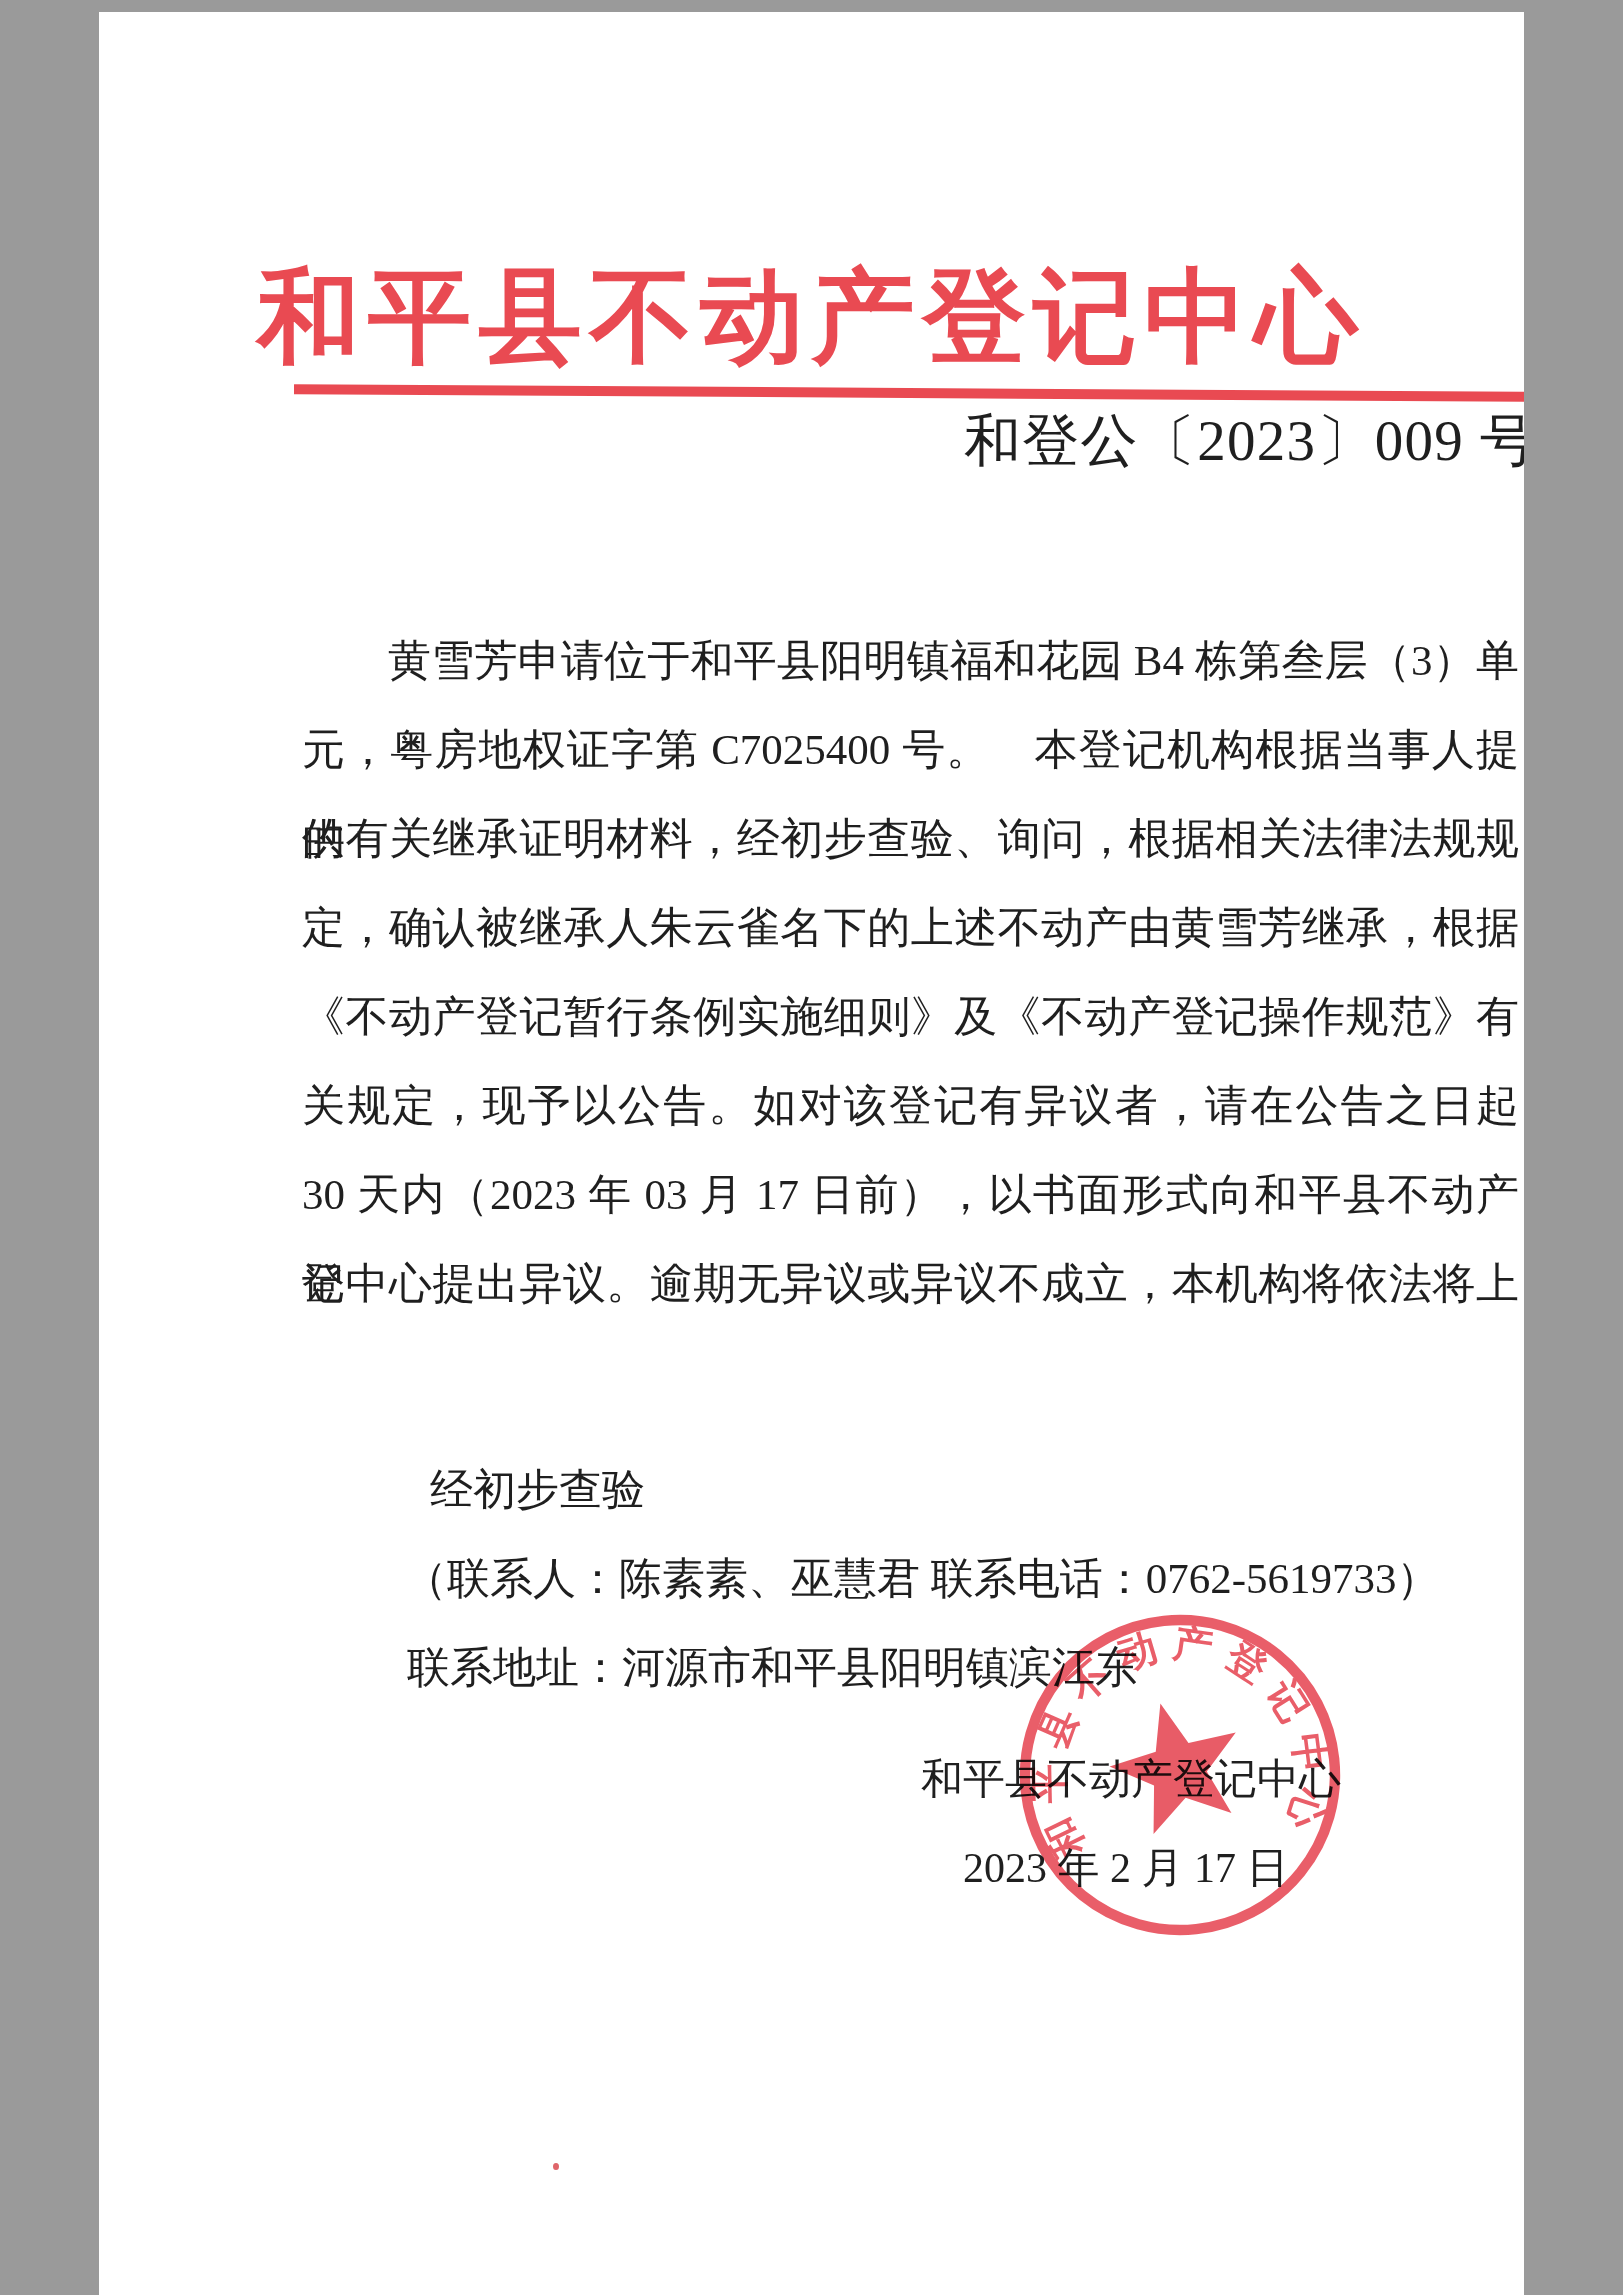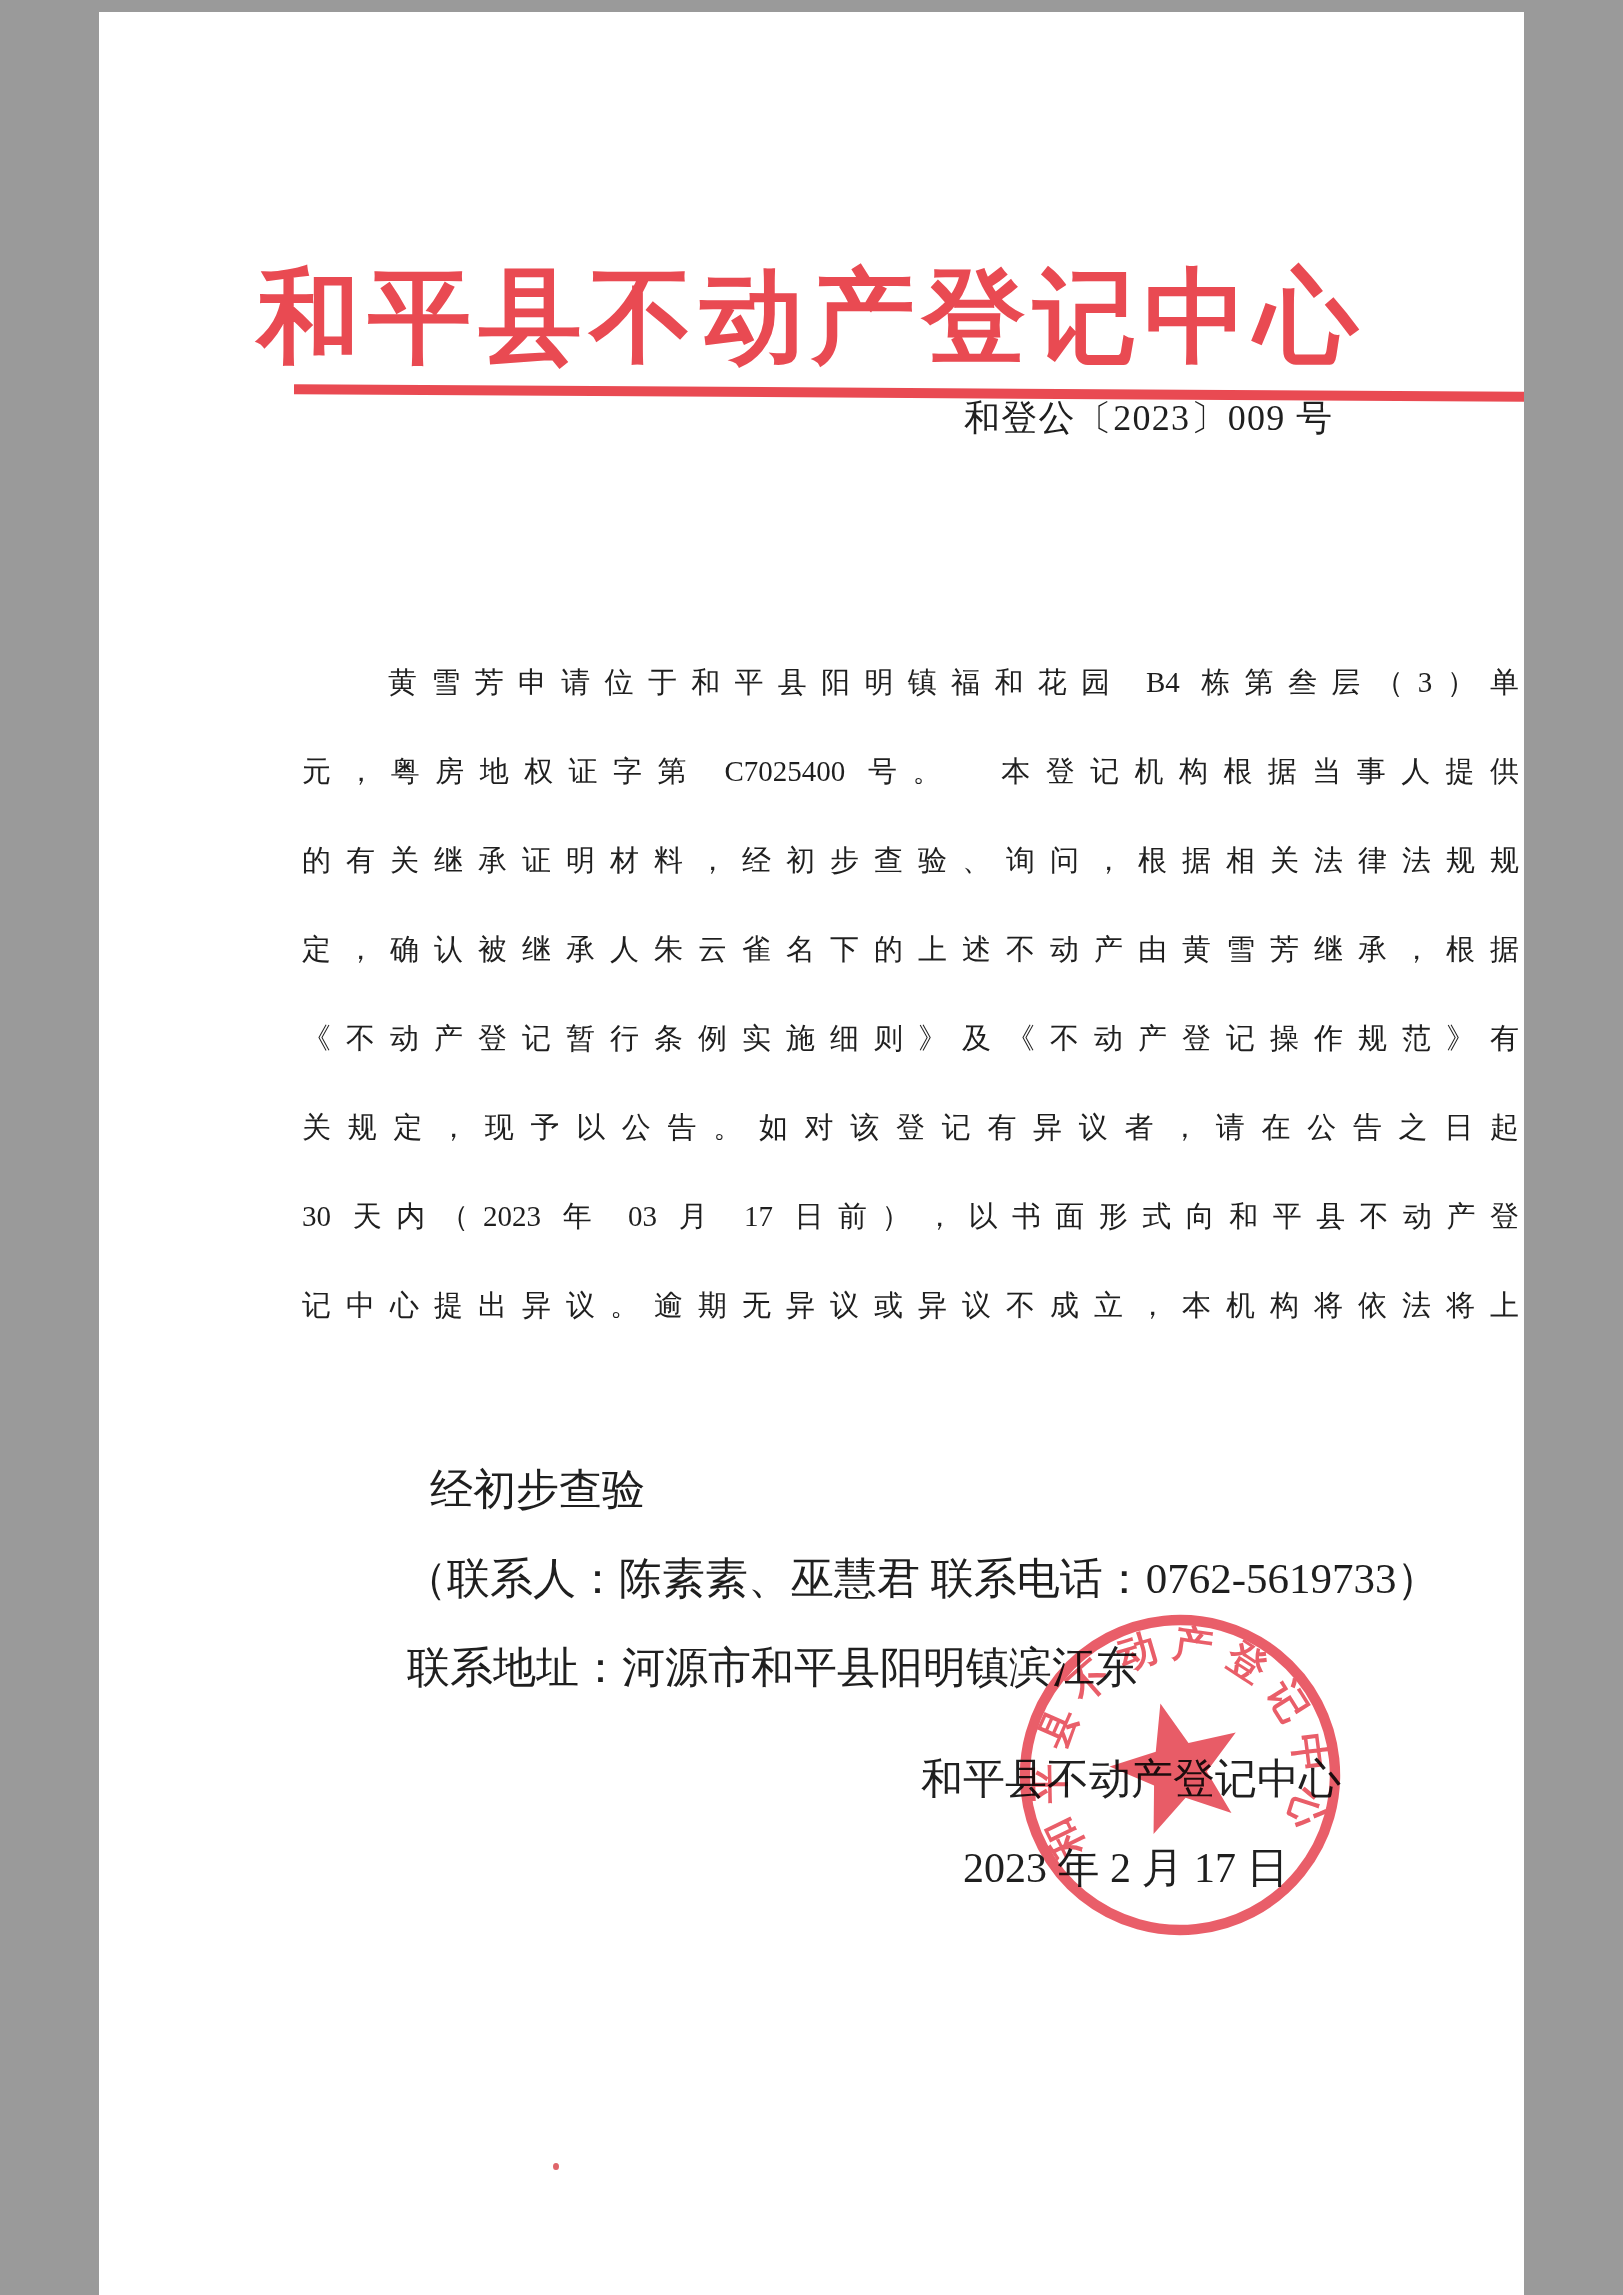--- a/index.html
+++ b/index.html
@@ -18,33 +18,33 @@
     font-size:103px; font-weight:bold; letter-spacing:7.9px;
     color:#e94a52; white-space:nowrap;
   }
   .red-rule {
     position:absolute; left:195px; top:376px;
     width:1233px; height:9.8px;
     background:#e94a52;
     transform:rotate(0.35deg);
   }
   .doc-number {
-    position:absolute; left:865px; top:384px;
-    font-size:36px; letter-spacing:1.3px; line-height:1.25;
+    position:absolute; left:865px; top:393px;
+    font-size:57px; letter-spacing:1.3px; line-height:1.25;
     white-space:nowrap;
   }
   .doc-title {
     position:absolute; left:0; top:475px; width:100%;
     margin:0; text-align:center;
     font-size:50px; font-weight:normal; letter-spacing:0.7px;
     white-space:nowrap;
   }
   .body-block {
-    position:absolute; left:203px; top:626px; width:1217px;
-    font-size:29px;
+    position:absolute; left:203px; top:604px; width:1217px;
+    font-size:43px;
   }
   .body-line {
     height:89px; line-height:89px;
     text-align:justify;
   }
   .body-line.jl { text-align-last:justify; }
   .body-line.first { text-indent:86px; }
   .body-line.last { text-align:left; text-align-last:left; }
   .closing {
     position:absolute; left:331px; top:1456px;

